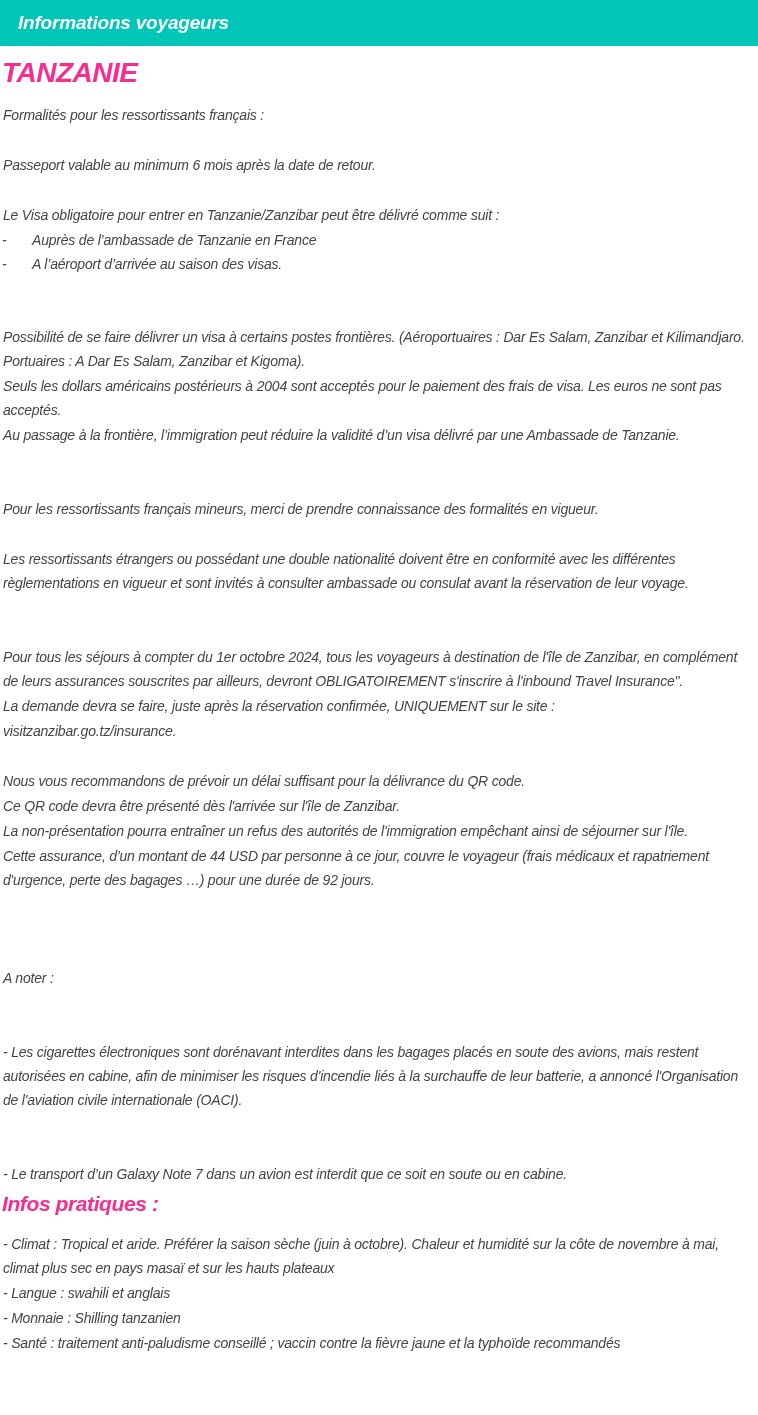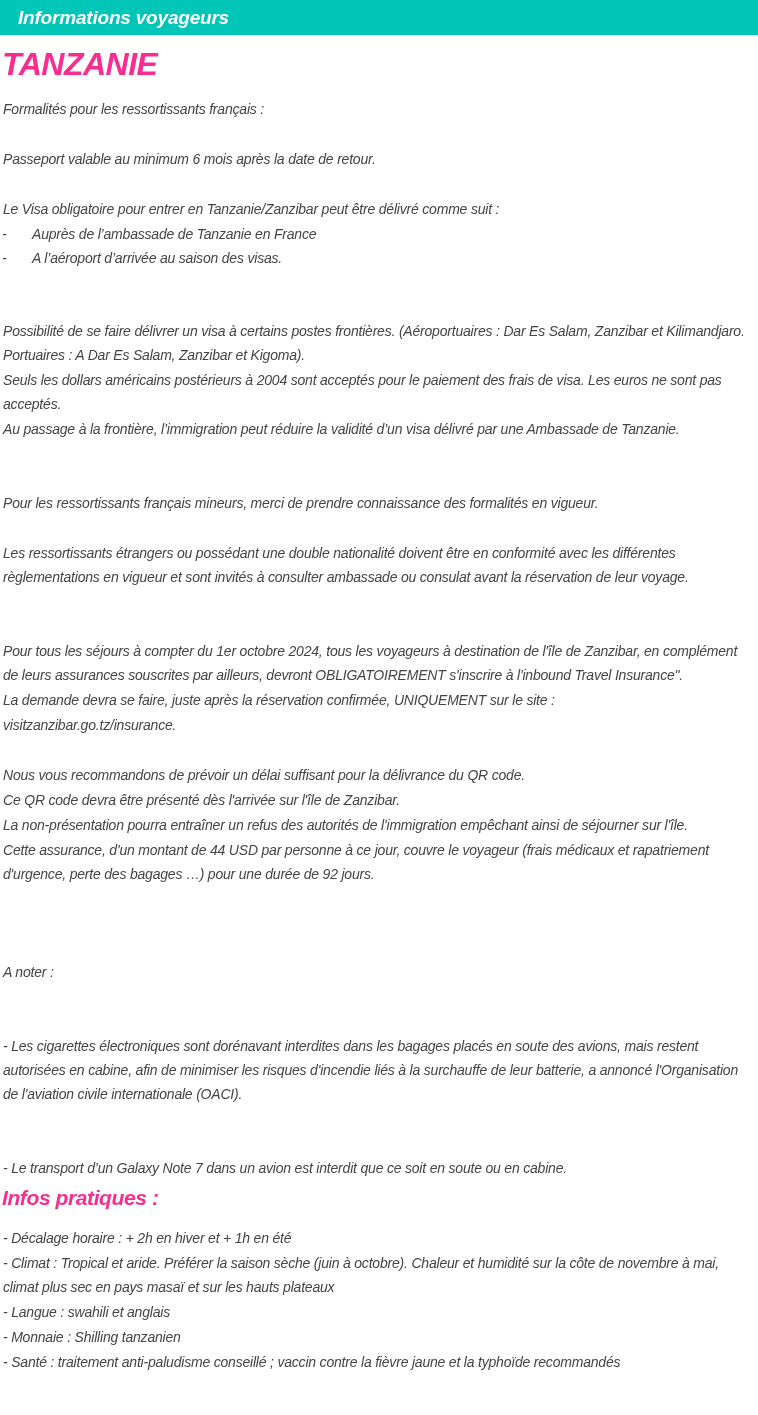--- a/index.html
+++ b/index.html
@@ -11,40 +11,40 @@
   html, body { margin: 0; padding: 0; }
   body {
     width: 758px;
     height: 1415px;
     overflow: hidden;
     background: #ffffff;
     font-family: "Liberation Sans", sans-serif;
   }
   .topbar {
     background: var(--teal);
-    height: 35px;
+    height: 46px;
     display: flex;
     align-items: center;
     padding-left: 18px;
   }
   .topbar-title {
     margin: 0;
     color: #ffffff;
     font-size: 19px;
     font-weight: bold;
     font-style: italic;
     letter-spacing: -0.2px;
   }
   .content {
     padding: 0 10px 0 2px;
   }
   .country-title {
     margin: 11px 0 14px 0;
     color: var(--pink);
-    font-size: 32px;
+    font-size: 28px;
     font-weight: bold;
     font-style: italic;
     letter-spacing: -0.5px;
   }
   .body-p {
     margin: 1px;
     color: var(--body);
     font-size: 14px;
     line-height: 24px;
     font-style: italic;
@@ -119,20 +119,19 @@
         <div class="blank-line"></div>
         <div class="blank-line"></div>
         <p class="body-p">A noter :</p>
         <div class="blank-line"></div>
         <div class="blank-line"></div>
         <p class="body-p">- Les cigarettes électroniques sont dorénavant interdites dans les bagages placés en soute des avions, mais restent autorisées en cabine, afin de minimiser les risques d'incendie liés à la surchauffe de leur batterie, a annoncé l'Organisation de l'aviation civile internationale (OACI).</p>
         <div class="blank-line"></div>
         <div class="blank-line"></div>
         <p class="body-p">- Le transport d’un Galaxy Note 7 dans un avion est interdit que ce soit en soute ou en cabine.</p>
         <h3 class="section-heading">Infos pratiques :</h3>
-        <p class="body-p">- Décalage horaire : + 2h en hiver et + 1h en été</p>
         <p class="body-p">- Climat : Tropical et aride. Préférer la saison sèche (juin à octobre). Chaleur et humidité sur la côte de novembre à mai, climat plus sec en pays masaï et sur les hauts plateaux</p>
         <p class="body-p">- Langue : swahili et anglais</p>
         <p class="body-p">- Monnaie : Shilling tanzanien</p>
         <p class="body-p">- Santé : traitement anti-paludisme conseillé ; vaccin contre la fièvre jaune et la typhoïde recommandés</p>
       </div>
   </main>
 </div>
 
 </body></html>

